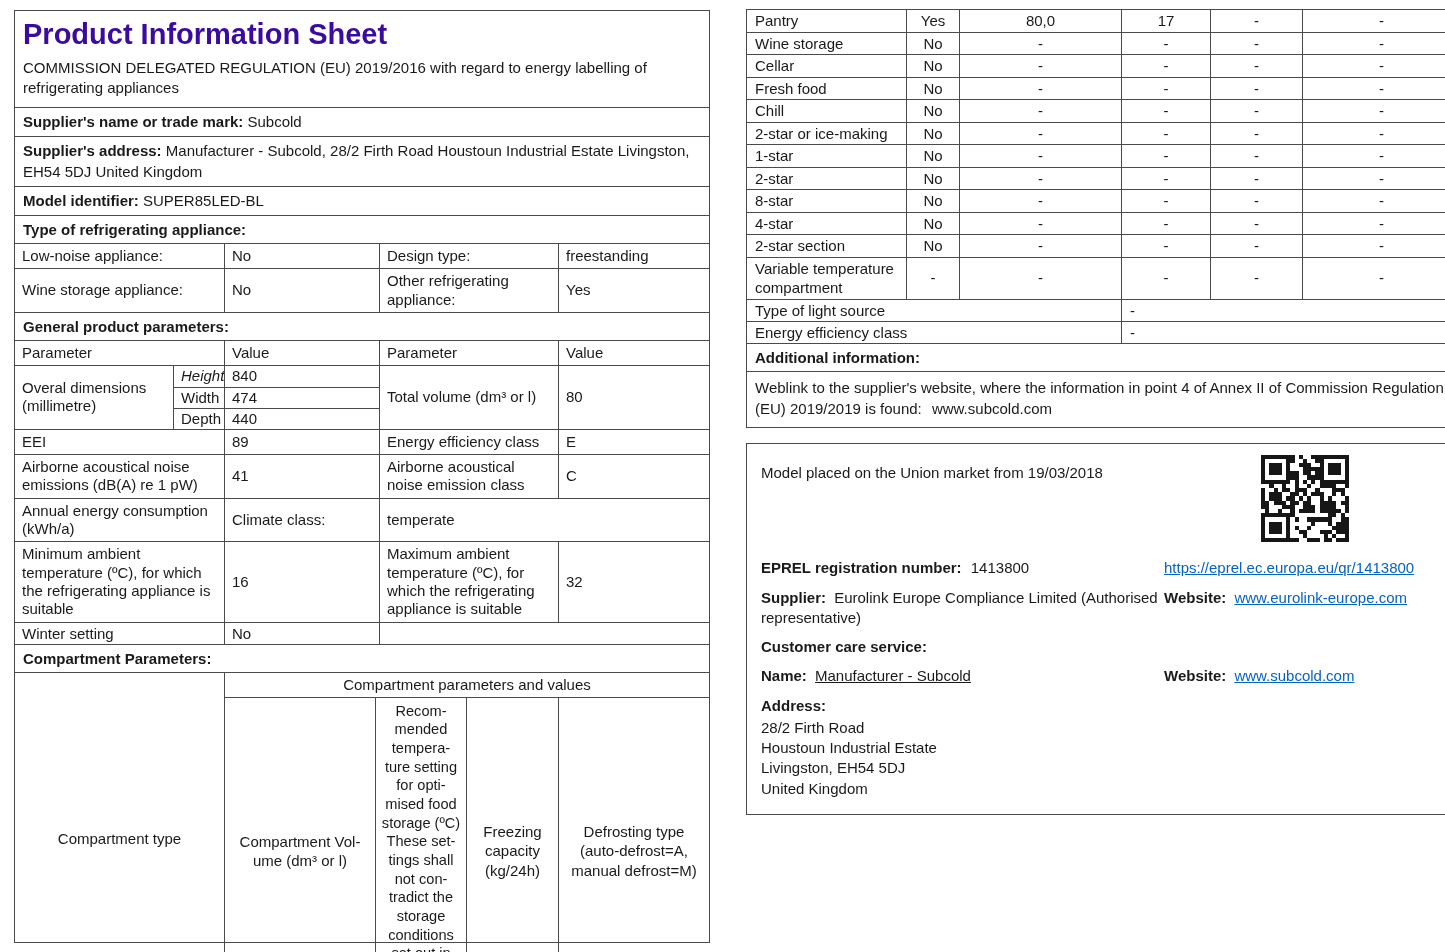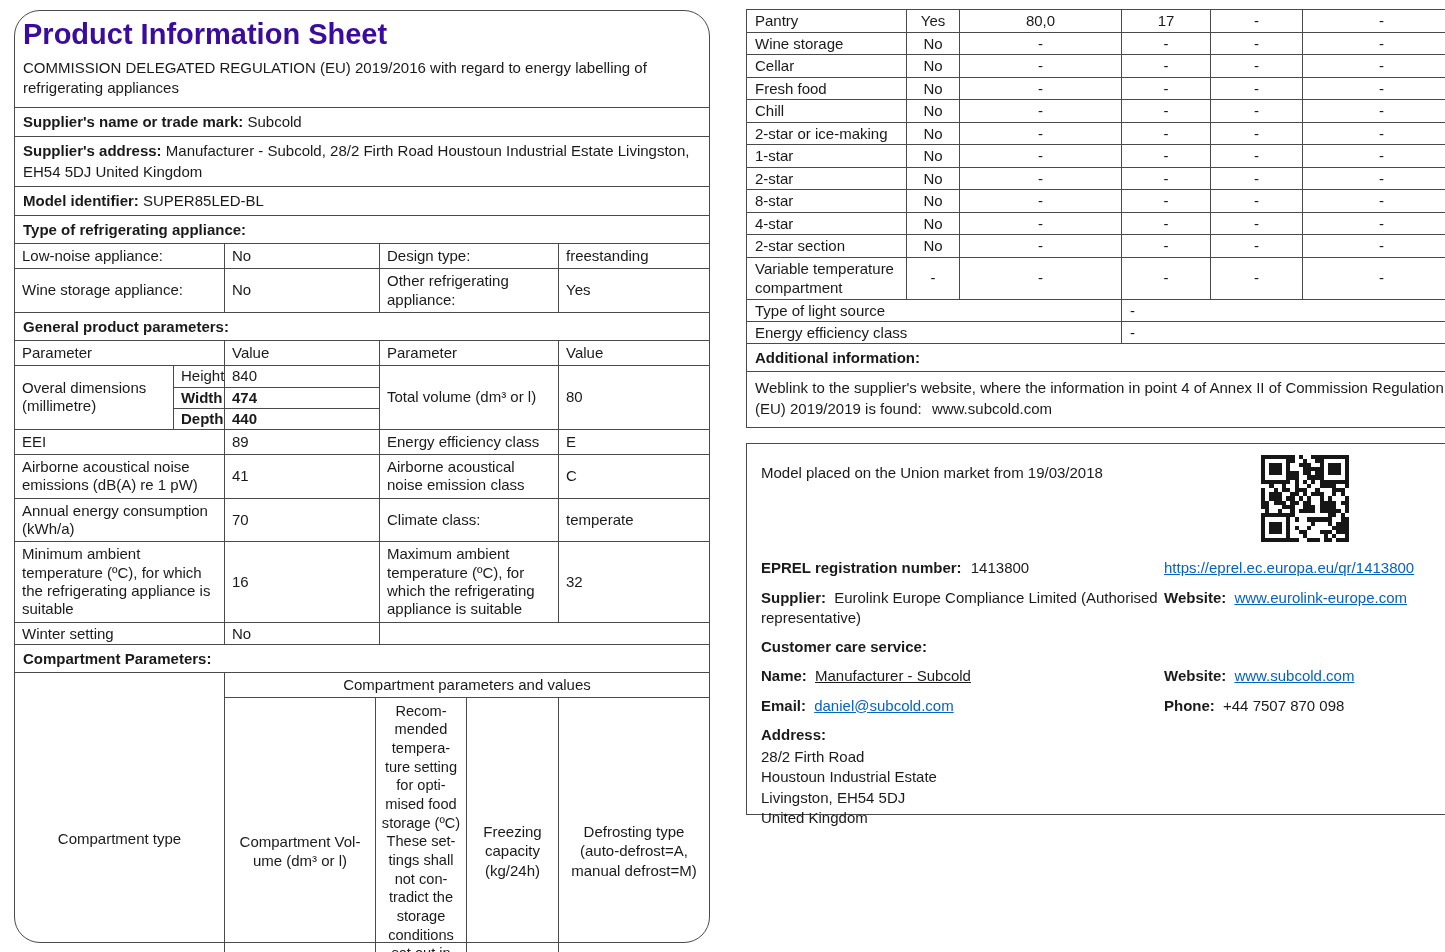--- a/index.html
+++ b/index.html
@@ -1,21 +1,21 @@
 <!DOCTYPE html>
 <html><head>
 <meta charset="utf-8">
 <style>
   * { margin:0; padding:0; box-sizing:border-box; }
   html,body { background:#ffffff; }
   body {
     width:1445px; height:952px; position:relative; overflow:hidden;
     font-family:"Liberation Sans", sans-serif; font-size:15px; color:#1a1a1a;
   }
-  .col { position:absolute;border-radius:26px; }
+  .col { position:absolute; }
   .panel { border:1.5px solid #4a4a4a; background:#fff; }
 
   
   #left { left:14px; top:10px; width:696px; height:933px; display:flex; flex-direction:column; }
   .sec { border-top:1.5px solid #4a4a4a; }
   .sec:first-child { border-top:none; }
   .pad { padding:4px 8px; }
   h1 { font-size:29px; font-weight:bold; letter-spacing:0; }
   .subtitle { margin-top:7px; font-size:15px; line-height:1.3; }
   .title-block { padding:7px 8px 10px 8px; }
@@ -24,21 +24,21 @@
   .heading-row { font-weight:bold; padding:5px 8px; }
 
   .g4 { display:grid; grid-template-columns:209px 155px 179px 1fr; align-items:center; }
   .g4 > div { padding:3px 7px; line-height:1.22; align-self:center; height:100%; display:flex; align-items:center; }
   .bl { border-left:1.5px solid #4a4a4a; }
 
   
   .dims { display:grid; grid-template-columns:158px 51px 155px 179px 1fr; grid-template-rows:21px 21px 21px; align-items:stretch; }
   .dims > div { padding:1px 7px; display:flex; align-items:center; line-height:1.2; }
   .dim-label { grid-row:1/4; }
-  .bt { border-top:1.5px solid #4a4a4a;font-weight:bold; }
+  .bt { border-top:1.5px solid #4a4a4a; }
 
   
   .gwinter { display:grid; grid-template-columns:209px 155px 1fr; align-items:center; }
   .gwinter > div { padding:2px 7px; height:100%; display:flex; align-items:center; }
 
   
   .comp-head { flex:1; display:grid; grid-template-columns:209px 151px 91px 92px 1fr; grid-template-rows:25px 1fr; }
   .comp-head > div { display:flex; align-items:center; justify-content:center; text-align:center; line-height:1.28; }
   .ct-cell { grid-row:1/3; grid-column:1; }
   .group-hd { grid-column:2/6; border-left:1.5px solid #4a4a4a; border-bottom:1.5px solid #4a4a4a; }
@@ -111,21 +111,21 @@
 
   <div class="sec g4" style="height:25px;">
     <div>Parameter</div>
     <div class="bl">Value</div>
     <div class="bl">Parameter</div>
     <div class="bl">Value</div>
   </div>
 
   <div class="sec dims">
     <div class="dim-label">Overal dimensions (millimetre)</div>
-    <div class="bl" style="grid-row:1;grid-column:2;">Height</div>
+    <div class="bl" style="grid-row:1;grid-column:2;font-style:italic;">Height</div>
     <div class="bl" style="grid-row:1;grid-column:3;">840</div>
     <div class="bl bt" style="grid-row:2;grid-column:2;">Width</div>
     <div class="bl bt" style="grid-row:2;grid-column:3;">474</div>
     <div class="bl bt" style="grid-row:3;grid-column:2;">Depth</div>
     <div class="bl bt" style="grid-row:3;grid-column:3;">440</div>
     <div class="bl" style="grid-row:1/4;grid-column:4;">Total volume (dm³ or l)</div>
     <div class="bl" style="grid-row:1/4;grid-column:5;">80</div>
   </div>
 
   <div class="sec g4">
@@ -137,21 +137,20 @@
 
   <div class="sec g4">
     <div>Airborne acoustical noise emissions (dB(A) re 1 pW)</div>
     <div class="bl">41</div>
     <div class="bl">Airborne acoustical noise emission class</div>
     <div class="bl">C</div>
   </div>
 
   <div class="sec g4">
     <div>Annual energy consumption (kWh/a)</div>
-    <div class="bl">70</div>
     <div class="bl">Climate class:</div>
     <div class="bl">temperate</div>
   </div>
 
   <div class="sec g4">
     <div>Minimum ambient temperature (ºC), for which the refrigerating appliance is suitable</div>
     <div class="bl">16</div>
     <div class="bl">Maximum ambient temperature (ºC), for which the refrigerating appliance is suitable</div>
     <div class="bl">32</div>
   </div>
@@ -607,30 +606,20 @@
       <div>
         <span class="lbl">Name:</span>
         <span style="padding-left:4px;text-decoration:underline;">Manufacturer - Subcold</span>
       </div>
       <div class="mright">
         <span class="lbl">Website:</span>
         <a class="link" style="padding-left:4px;">www.subcold.com</a>
       </div>
     </div>
 
-    <div class="mrow mline">
-      <div>
-        <span class="lbl">Email:</span>
-        <a class="link" style="padding-left:4px;">daniel@subcold.com</a>
-      </div>
-      <div class="mright">
-        <span class="lbl">Phone:</span>
-        <span style="padding-left:4px;">+44 7507 870 098</span>
-      </div>
-    </div>
 
     <div class="mline">
       <div class="lbl">Address:</div>
       <div class="addr">28/2 Firth Road
 Houstoun Industrial Estate
 Livingston, EH54 5DJ
 United Kingdom</div>
     </div>
   </div>
 </div>

